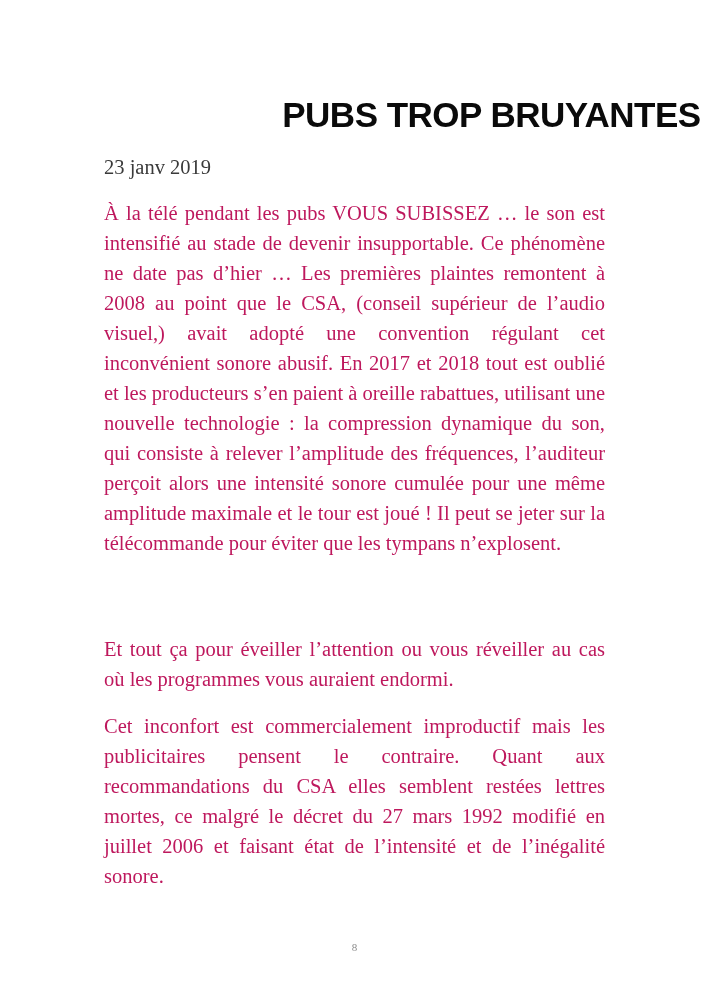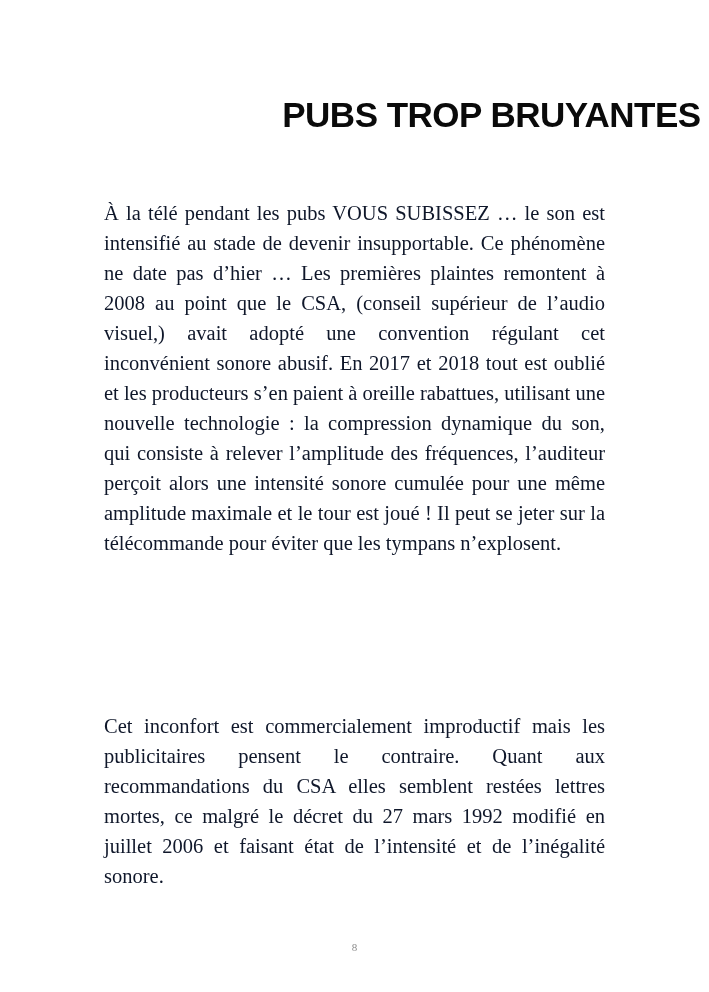--- a/index.html
+++ b/index.html
@@ -44,21 +44,21 @@
       line-height: 28px;
       margin: 0;
     }
     .body-text {
       position: absolute;
       left: 104px;
       width: 501px;
       font-family: "Liberation Serif", serif;
       font-size: 20.5px;
       line-height: 30px;
-      color: #0f172a;
+      color: #be185d;
       text-align: justify;
       margin: 0;
     }
     .p1 { top: 198px; }
     .p2 { top: 634px; }
     .p3 { top: 711px; }
     .page-number {
       position: absolute;
       left: 0;
       width: 709px;
@@ -68,16 +68,18 @@
       font-size: 11px;
       color: #8a8a8a;
       margin: 0;
     }
   </style>
 </head>
 <body>
 
 <div class="page">
   <h1 class="title">PUBS TROP BRUYANTES !</h1>
+  <p class="date">23 janv 2019</p>
   <p class="body-text p1">À la télé pendant les pubs VOUS SUBISSEZ … le son est intensifié au stade de devenir insupportable. Ce phénomène ne date pas d’hier … Les premières plaintes remontent à 2008 au point que le CSA, (conseil supérieur de l’audio visuel,) avait adopté une convention régulant cet inconvénient sonore abusif. En 2017 et 2018 tout est oublié et les producteurs s’en paient à oreille rabattues, utilisant une nouvelle technologie : la compression dynamique du son, qui consiste à relever l’amplitude des fréquences, l’auditeur perçoit alors une intensité sonore cumulée pour une même amplitude maximale et le tour est joué ! Il peut se jeter sur la télécommande pour éviter que les tympans n’explosent.</p>
+  <p class="body-text p2">Et tout ça pour éveiller l’attention ou vous réveiller au cas où les programmes vous auraient endormi.</p>
   <p class="body-text p3">Cet inconfort est commercialement improductif mais les publicitaires pensent le contraire. Quant aux recommandations du CSA elles semblent restées lettres mortes, ce malgré le décret du 27 mars 1992 modifié en juillet 2006 et faisant état de l’intensité et de l’inégalité sonore.</p>
   <p class="page-number">8</p>
 </div>
 
 </body></html>

